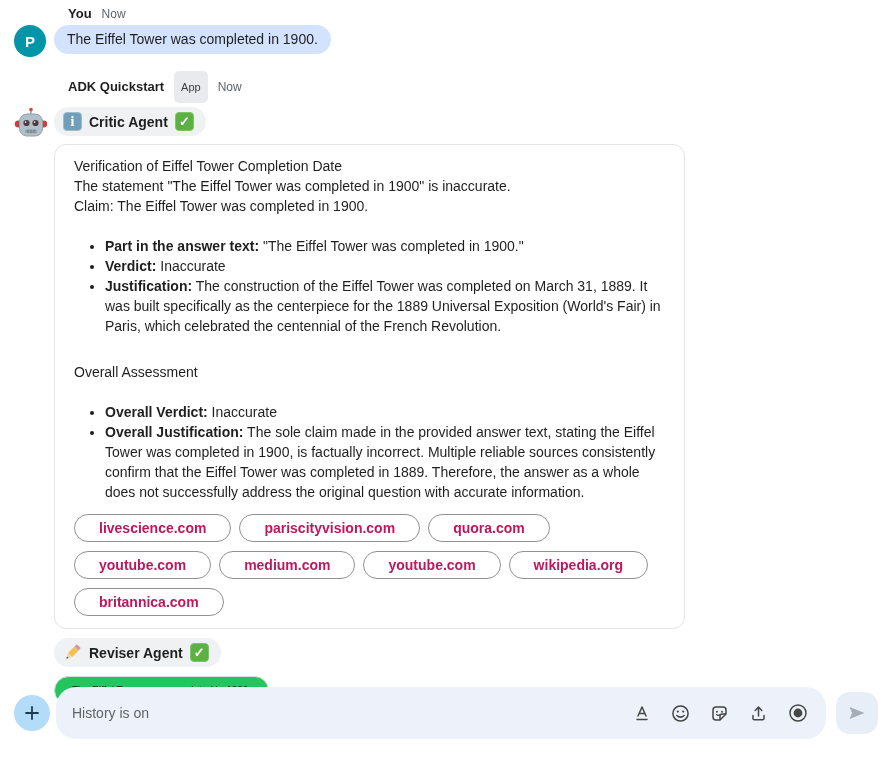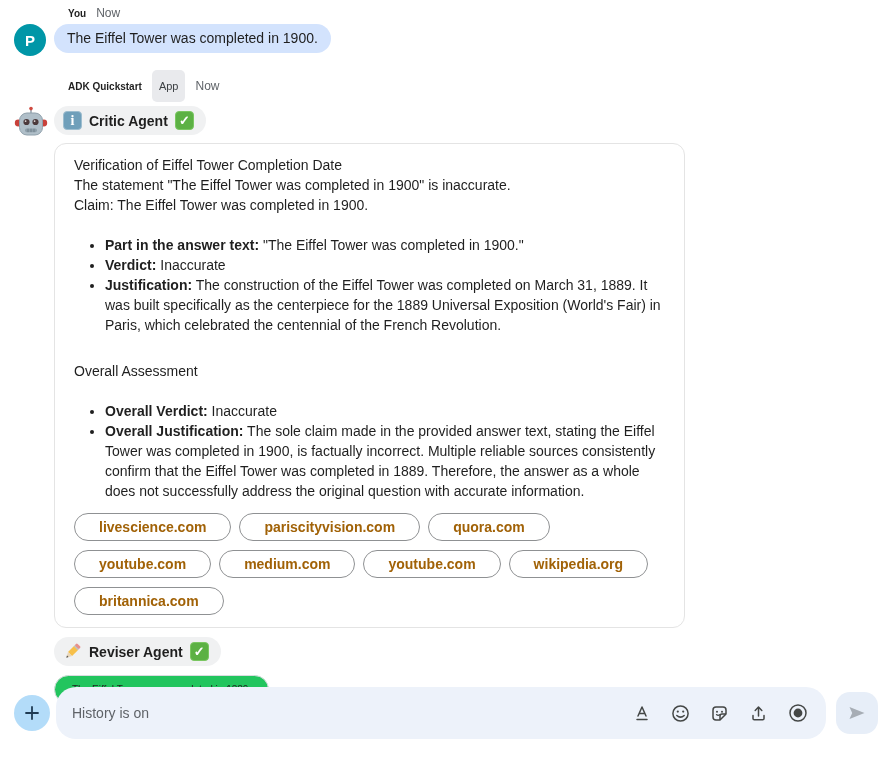--- a/index.html
+++ b/index.html
@@ -3,21 +3,21 @@
 <meta charset="utf-8">
 <style>
   * { margin:0; padding:0; box-sizing:border-box; }
   html,body { width:891px; height:759px; background:#ffffff; overflow:hidden; }
   body { font-family:"Liberation Sans", sans-serif; color:#1f1f1f; position:relative; }
 
   .thread { position:absolute; top:0; left:0; right:0; }
 
   
   .msg-meta { margin-left:68px; display:flex; align-items:baseline; gap:10px; }
-  .sender { font-size:10px; font-weight:bold; color:#1f1f1f; }
+  .sender { font-size:13px; font-weight:bold; color:#1f1f1f; }
   .timestamp { font-size:12px; color:#5f6368; }
   .app-badge { font-size:11px; color:#3c4043; background:#e9eaed; border-radius:5px; padding:10px 7px; }
 
   .msg-row { display:flex; align-items:flex-start; }
   .avatar-col { width:54px; flex:0 0 54px; display:flex; justify-content:flex-start; padding-left:14px; }
 
   .avatar-p { width:32px; height:32px; border-radius:50%; background:#0096a7; color:#ffffff;
               display:flex; align-items:center; justify-content:center; font-size:15px; font-weight:bold; }
 
   .bubble-user { background:#d3e3fd; border-radius:16px; padding:7px 13px; font-size:14px; line-height:15px; }
@@ -35,21 +35,21 @@
   .card { margin-top:8px; width:631px; background:#ffffff; border:1px solid #e4e4e4;
           border-radius:12px; padding:11px 18px 12px 19px; font-size:14px; line-height:20px; }
   .card p { margin:0; }
   .card ul { margin:20px 0 0 0; padding-left:31px; }
   .card li { margin:0; }
   .b { font-weight:bold; }
   .overall-heading { margin-top:26px !important; }
 
   .chips { margin-top:12px; display:flex; flex-wrap:wrap; gap:9px 8px; max-width:582px; }
   .chip { display:inline-block; border:1px solid #8f9193; border-radius:15px; height:28px;
-          line-height:26px; padding:0 24px; color:#a16207; font-weight:bold; font-size:14px;
+          line-height:26px; padding:0 24px; color:#be185d; font-weight:bold; font-size:14px;
           background:#ffffff; cursor:pointer; }
 
   .reviser-pill { margin-top:9px; }
   .bubble-plain { margin-top:9px; display:inline-block; background:#22c55e; border:1px solid #dadce0;
                   border-radius:17px; padding:8px 17px; font-size:10px; }
 
   
   .mt4 { margin-top:4px; } .mt14 { margin-top:14px; } .pt6 { padding-top:6px; }
 
   

